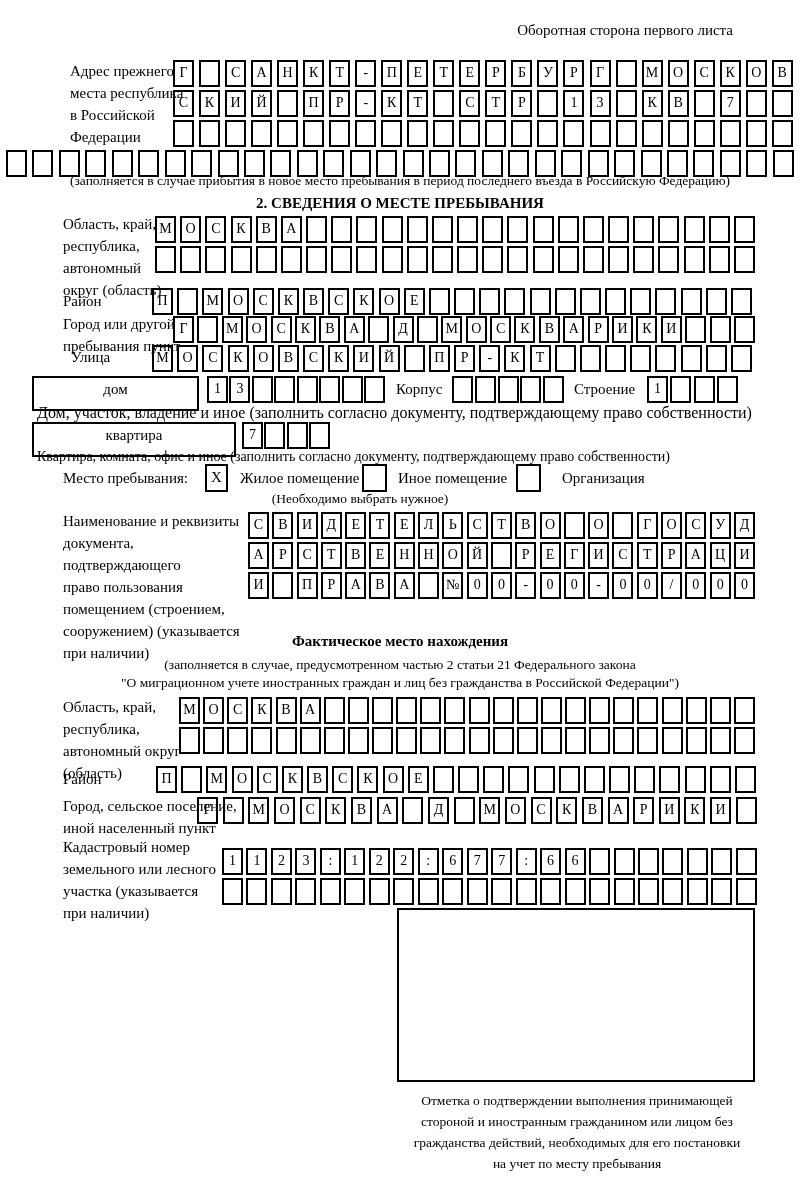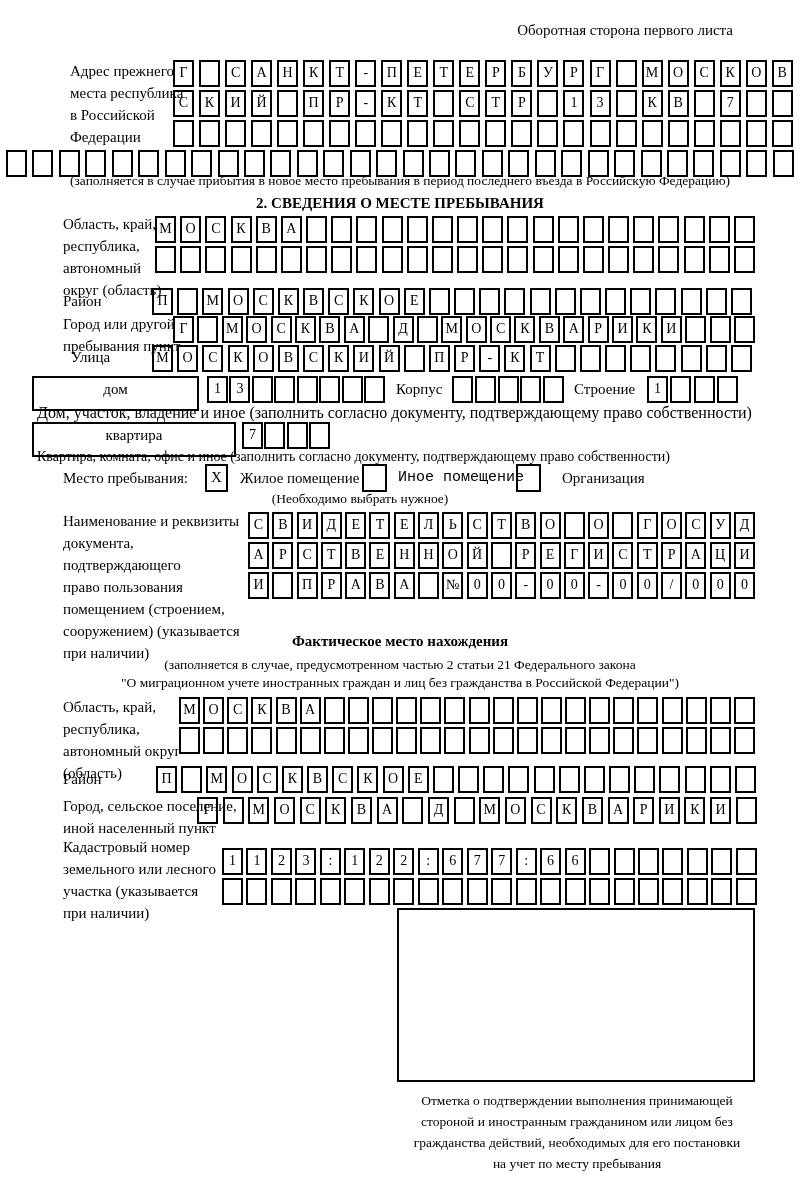--- a/index.html
+++ b/index.html
@@ -326,21 +326,21 @@
       <div class="cell"></div>
       <div class="cell"></div>
       <div class="cell"></div>
     </div>
   <div class="abs" style="left:37px;top:449px;font-size:14px;">Квартира, комната, офис и иное (заполнить согласно документу, подтверждающему право собственности)</div>
 
   <div class="abs lbl" style="left:63px;top:467px;">Место пребывания:</div>
   <div class="chk" style="left:205px;top:464px;width:23px;">X</div>
   <div class="abs lbl" style="left:240px;top:467px;">Жилое помещение</div>
   <div class="chk" style="left:362px;top:464px;"></div>
-  <div class="abs lbl" style="left:398px;top:467px;font-family:Liberation Mono, monospace;">Иное помещение</div>
+  <div class="abs lbl" style="left:398px;top:467px;">Иное помещение</div>
   <div class="chk" style="left:516px;top:464px;"></div>
   <div class="abs lbl" style="left:562px;top:467px;">Организация</div>
   <div class="abs cap" style="left:160px;top:490px;width:400px;text-align:center;">(Необходимо выбрать нужное)</div>
 
   <div class="abs lbl" style="left:63px;top:510px;width:190px;">
     <div>Наименование и реквизиты</div>
     <div>документа, подтверждающего</div>
     <div>право пользования</div>
     <div>помещением (строением,</div>
     <div>сооружением) (указывается</div>

